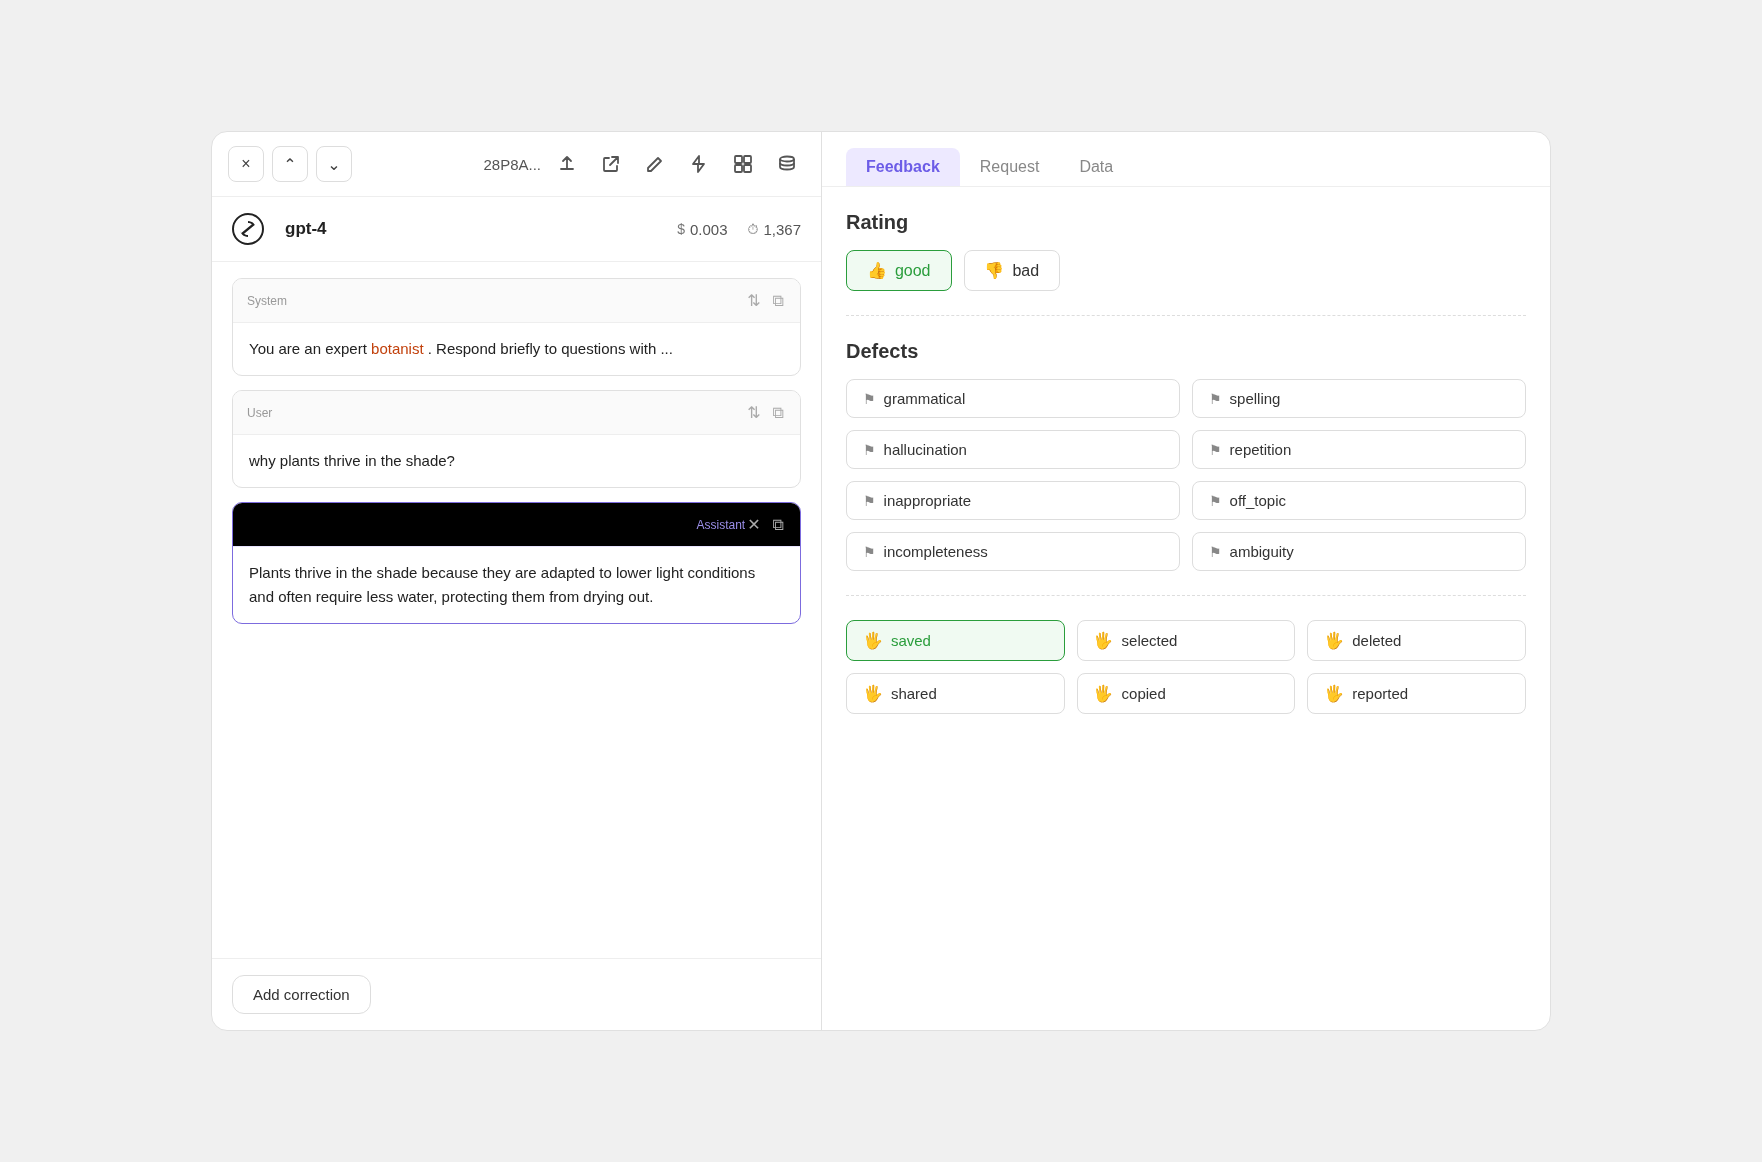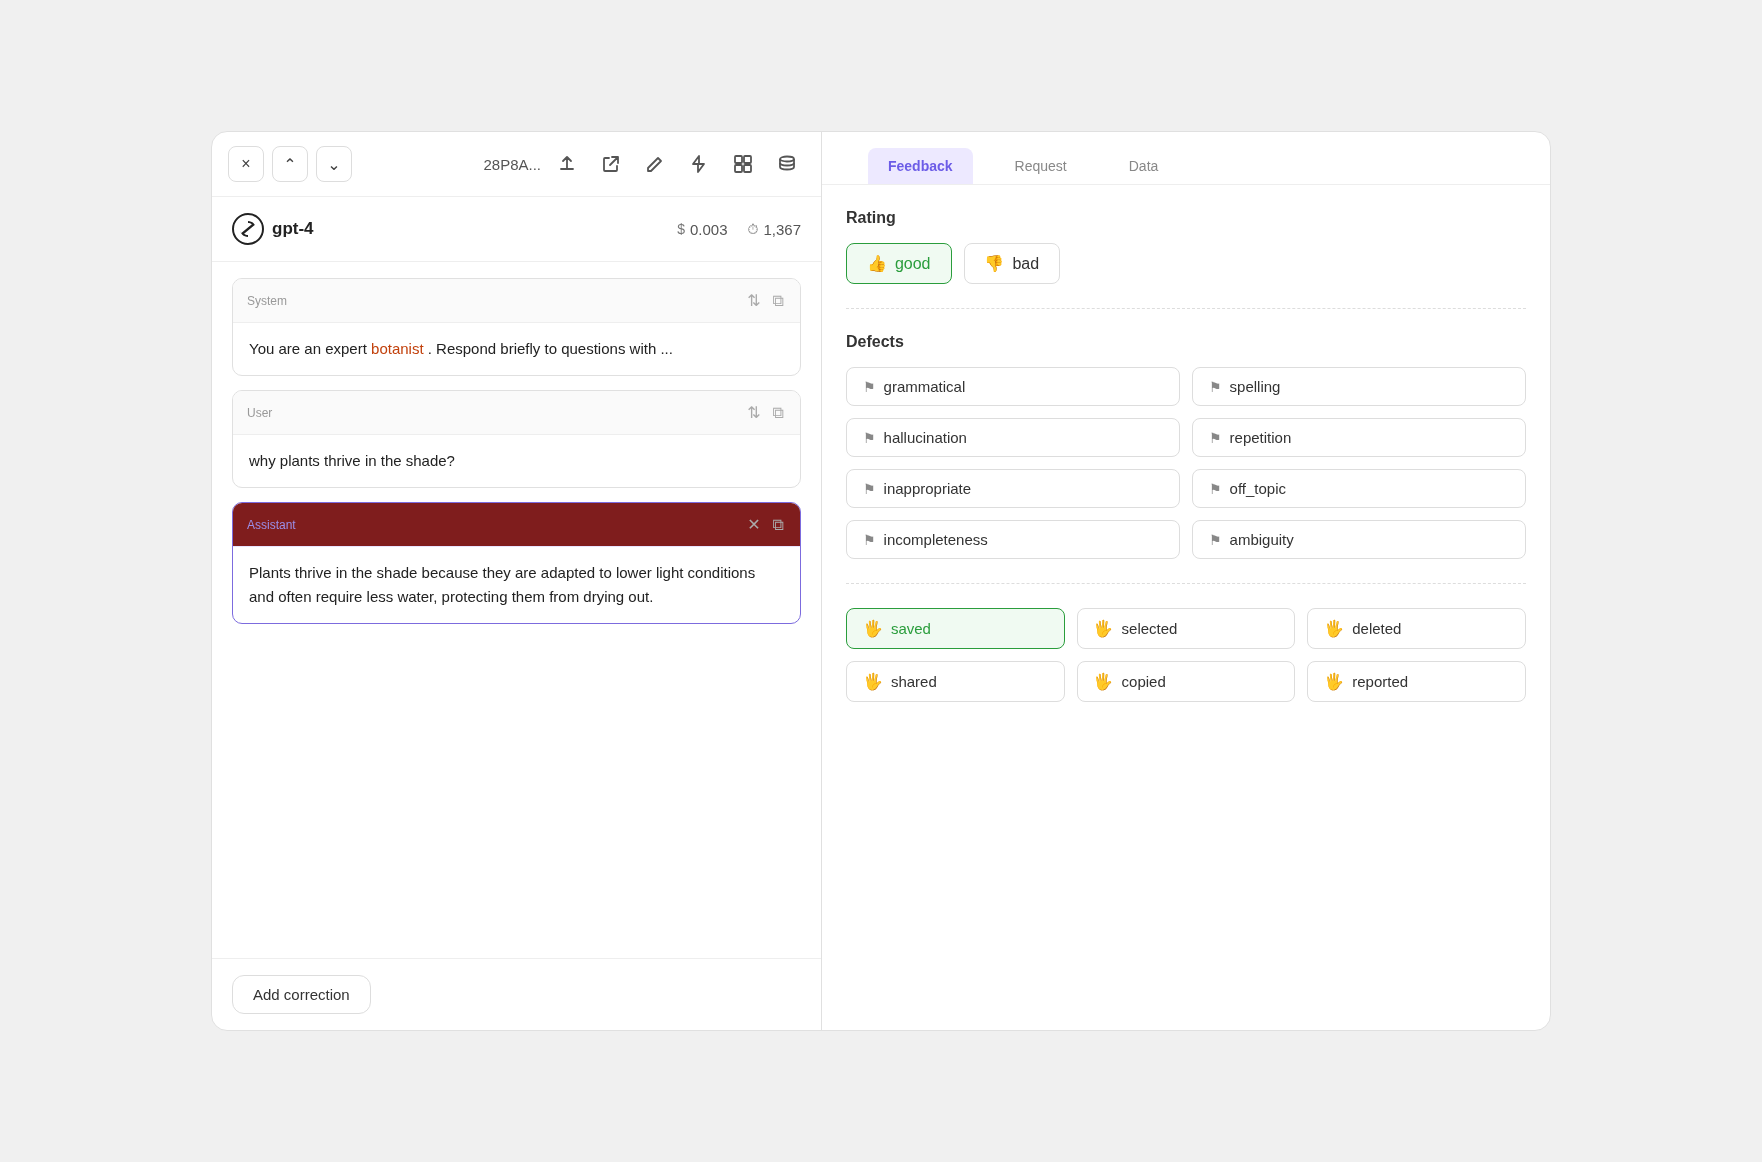--- a/index.html
+++ b/index.html
@@ -76,21 +76,21 @@
     .model-row {
       display: flex;
       align-items: center;
       justify-content: space-between;
       padding: 16px 20px;
       border-bottom: 1px solid #eee;
     }
     .model-name {
       display: flex;
       align-items: center;
-      gap: 8px;
+      gap: 21px;
       font-size: 17px;
       font-weight: 600;
       color: #222;
     }
     .model-icon {
       width: 32px;
       height: 32px;
     }
     .model-stats {
       display: flex;
@@ -123,22 +123,23 @@
     }
     .message-header {
       display: flex;
       align-items: center;
       justify-content: space-between;
       padding: 10px 14px;
       background: #fafafa;
       border-bottom: 1px solid #eee;
     }
     .assistant-block .message-header {
-      background: #7f1d1d;
+      background: #000000;
       border-bottom: 1px solid #e8e4ff;
+      justify-content: flex-end;
     }
     .message-role {
       font-size: 12px;
       color: #999;
       font-weight: 500;
     }
     .assistant-block .message-role {
       color: #9b8fe8;
     }
     .message-header-icons {
@@ -188,39 +189,38 @@
     .tab-bar {
       display: flex;
       gap: 0;
       padding: 16px 24px 0;
       border-bottom: 1px solid #eee;
     }
     .tab-btn {
       padding: 10px 20px;
       border: none;
       background: transparent;
-      font-size: 14px;
+      font-size: 16px;
       cursor: pointer;
       color: #888;
       border-radius: 8px 8px 0 0;
       font-weight: 500;
-      margin-left: 22px;
     }
     .tab-btn.active {
       background: #ede9ff;
       color: #6c5ce7;
       font-weight: 600;
     }
     .panel-content {
       padding: 24px;
       flex: 1;
       overflow-y: auto;
     }
     .section-title {
-      font-size: 16px;
+      font-size: 20px;
       font-weight: 600;
       color: #333;
       margin-bottom: 16px;
     }
     .section-divider {
       border: none;
       border-top: 1.5px dashed #ddd;
       margin: 24px 0;
     }
     .rating-row {

